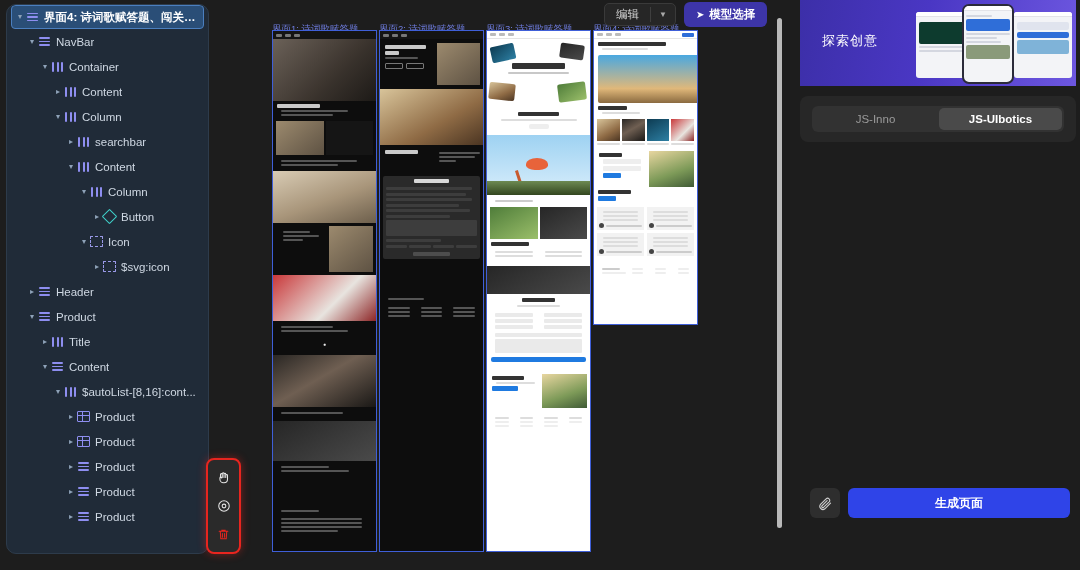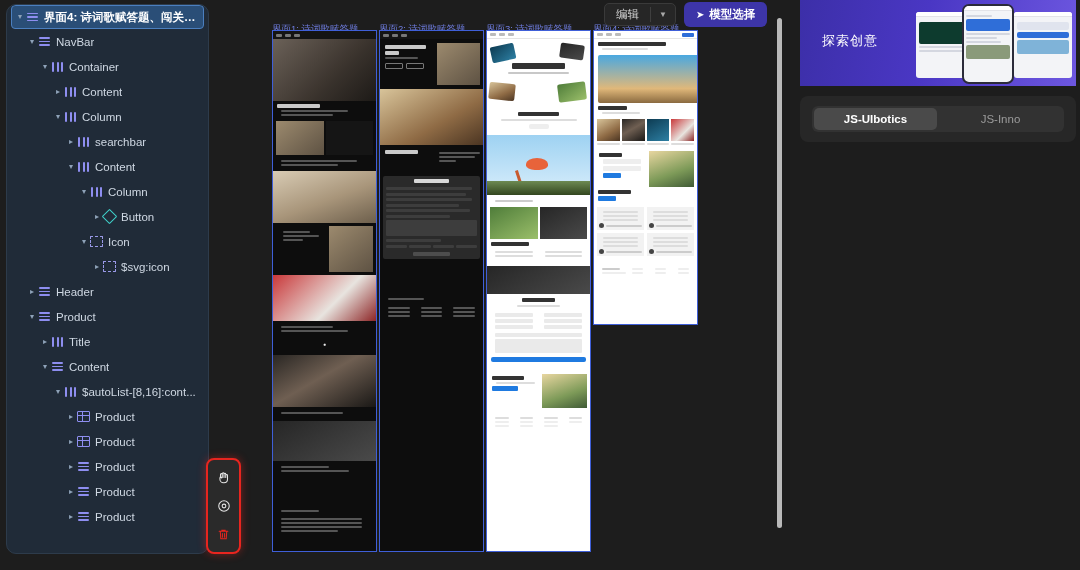--- a/index.html
+++ b/index.html
@@ -817,22 +817,32 @@
           <div class="dev-ln"></div>
           <div class="dev-ln" style="width:70%"></div>
           <div class="dev-ln" style="width:80%"></div>
           <div class="dev-blk" style="height:14px;background:#8a9a7a"></div>
         </div>
       </div>
     </div>
 
     <div class="model-card">
       <div class="seg">
+        <div class="seg-btn">JS-Inno</div>
         <div class="seg-btn active">JS-UIbotics</div>
-        <div class="seg-btn">JS-Inno</div>
       </div>
     </div>
 
 
+    <div class="gen-row">
+      <div class="attach-btn">
+        <svg width="15" height="15" viewBox="0 0 24 24" fill="none" stroke="#cfcfcf" stroke-width="1.8" stroke-linecap="round">
+            <path d="M20 11.5 11 20.5a5 5 0 0 1-7-7l9-9a3.4 3.4 0 0 1 4.8 4.8l-9 9a1.8 1.8 0 0 1-2.5-2.5l8.3-8.3"></path>
+          </svg>
+      </div>
+      <div class="gen-btn">
+        <span>生成页面</span>
+      </div>
+    </div>
   </div>
 
 
 </div>
 
 </body></html>

